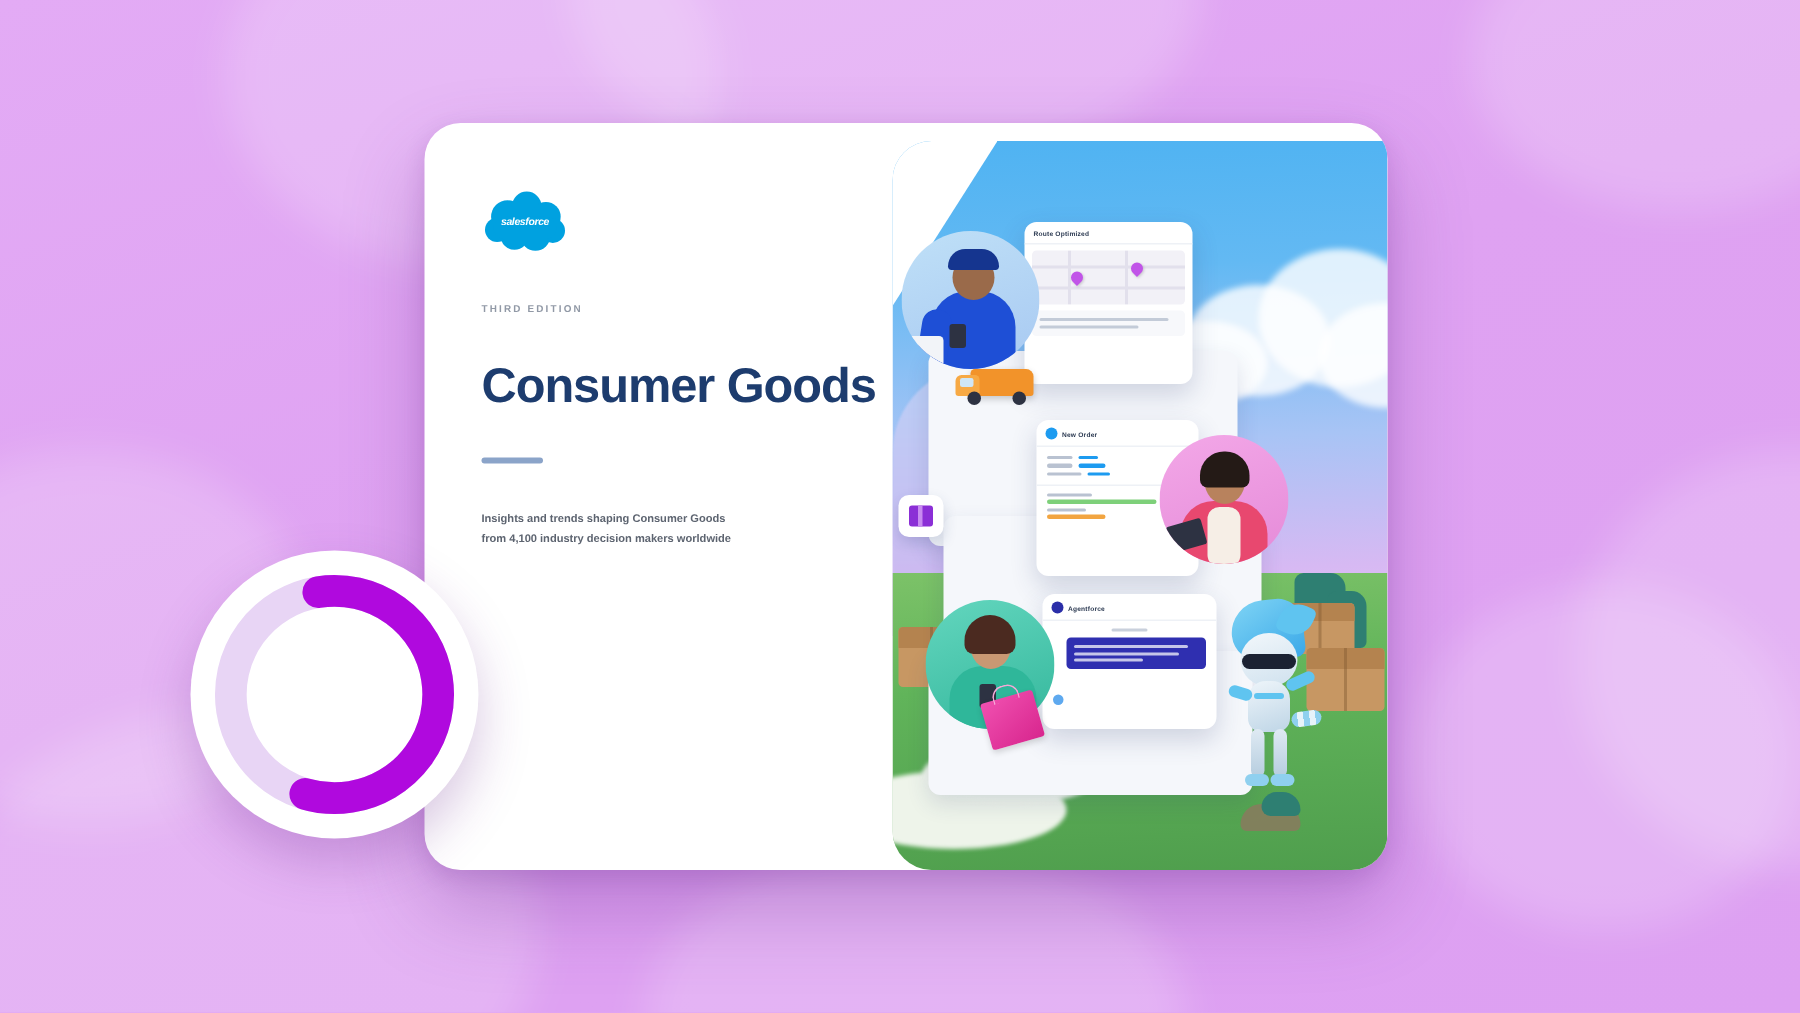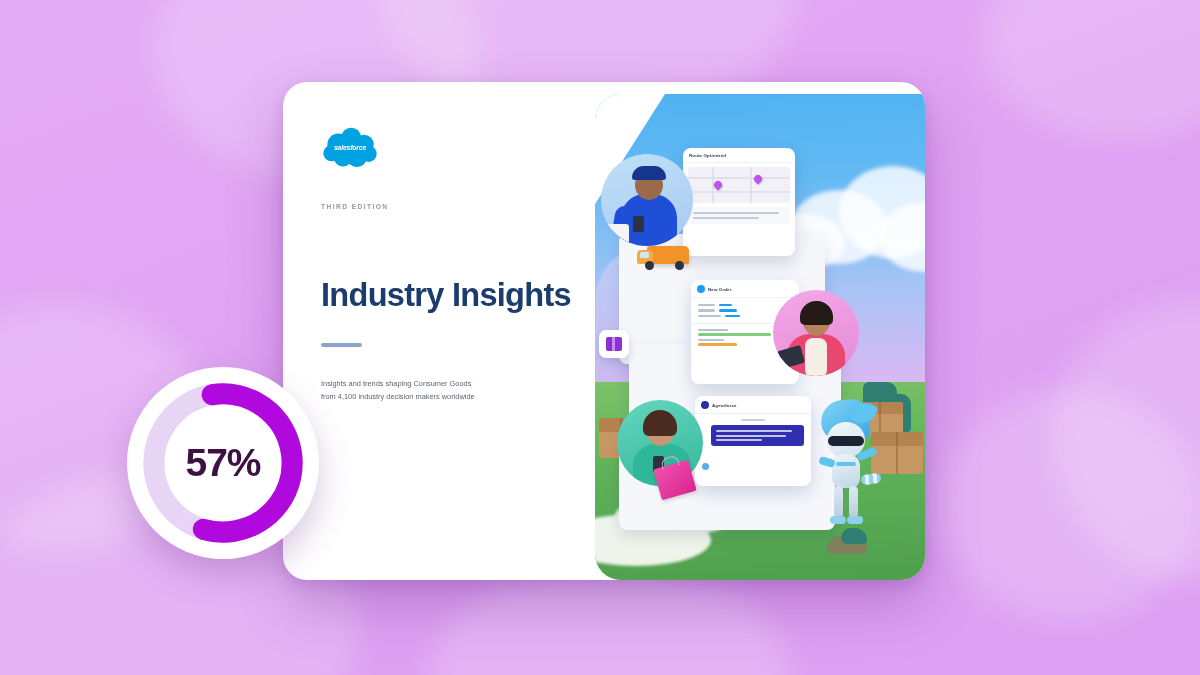--- a/index.html
+++ b/index.html
@@ -30,21 +30,21 @@
   #cover-text { width:51%; padding:45px 0 0 38px; position:relative; z-index:4; }
   #sf-logo { width:58px; height:42px; position:relative; margin-bottom:34px; }
   #sf-logo svg { width:100%; height:100%; display:block; }
   #edition-label { font-size:6.6px; letter-spacing:1.45px; color:#9199a6;
     font-weight:700; text-transform:uppercase; margin-bottom:28px; }
   #cover-title { font-size:32.5px; line-height:1.17; font-weight:700;
     color:#1d3c6e; letter-spacing:-.7px; margin-bottom:29px; max-width:290px; }
   #title-rule { width:41px; height:3.6px; background:#8ba4c9;
     border-radius:2px; margin-bottom:30px; }
   #cover-subtitle { font-size:7.4px; line-height:1.78; color:#5d6470;
-    max-width:232px; font-weight:400; }
+    max-width:232px; font-weight:700; }
 
   
   #illustration {
     position:absolute; right:0; top:0; width:330px; height:100%;
     overflow:hidden;
   }
   #illo-inner { position:absolute; left:0; top:12px; width:330px; height:486px;
     border-radius:26px 0 0 26px; overflow:hidden; }
   .illo-sky { position:absolute; left:0; top:0; right:0; height:330px;
     background:linear-gradient(178deg,#4fb3f2 0%,#63b9f3 26%,#a8c4f5 60%,#d7b9f3 86%,#e3c2f4 100%); }
@@ -172,22 +172,21 @@
           <circle cx="18" cy="45" r="14"></circle>
           <rect x="14" y="30" width="72" height="26" rx="13"></rect>
         </g>
         <text x="50" y="40" text-anchor="middle" fill="#ffffff" font-family="'Liberation Sans',sans-serif" font-size="12" font-style="italic" font-weight="700" letter-spacing="-0.4">salesforce</text>
       </svg>
     </div>
 
     <div id="edition-label">THIRD EDITION</div>
 
     <h1 id="cover-title">
-      <br>
-      <span>Industry Insights</span>
+      <span>Consumer Goods</span><br>
     </h1>
 
     <div id="title-rule"></div>
 
     <p id="cover-subtitle">
       <span>Insights and trends shaping Consumer Goods</span><br>
       <span>from 4,100 industry decision makers worldwide</span>
     </p>
   </div>
 
@@ -356,14 +355,13 @@
 
     </div>
   </div>
 </div>
 
 <div id="gauge-badge">
   <svg id="gauge-svg" viewBox="0 0 100 100">
     <circle id="gauge-track" cx="50" cy="50" r="36" fill="none" stroke="#e8d5f5" stroke-width="11"></circle>
     <circle id="gauge-arc" cx="50" cy="50" r="36" fill="none" stroke="#b009de" stroke-width="11" stroke-linecap="round" transform="rotate(-90 50 50)" stroke-dasharray="128.93 226.19"></circle>
   </svg>
-  <span id="gauge-value" style="color: rgb(61, 17, 66);">57%</span>
 </div>
 
 </body></html>

